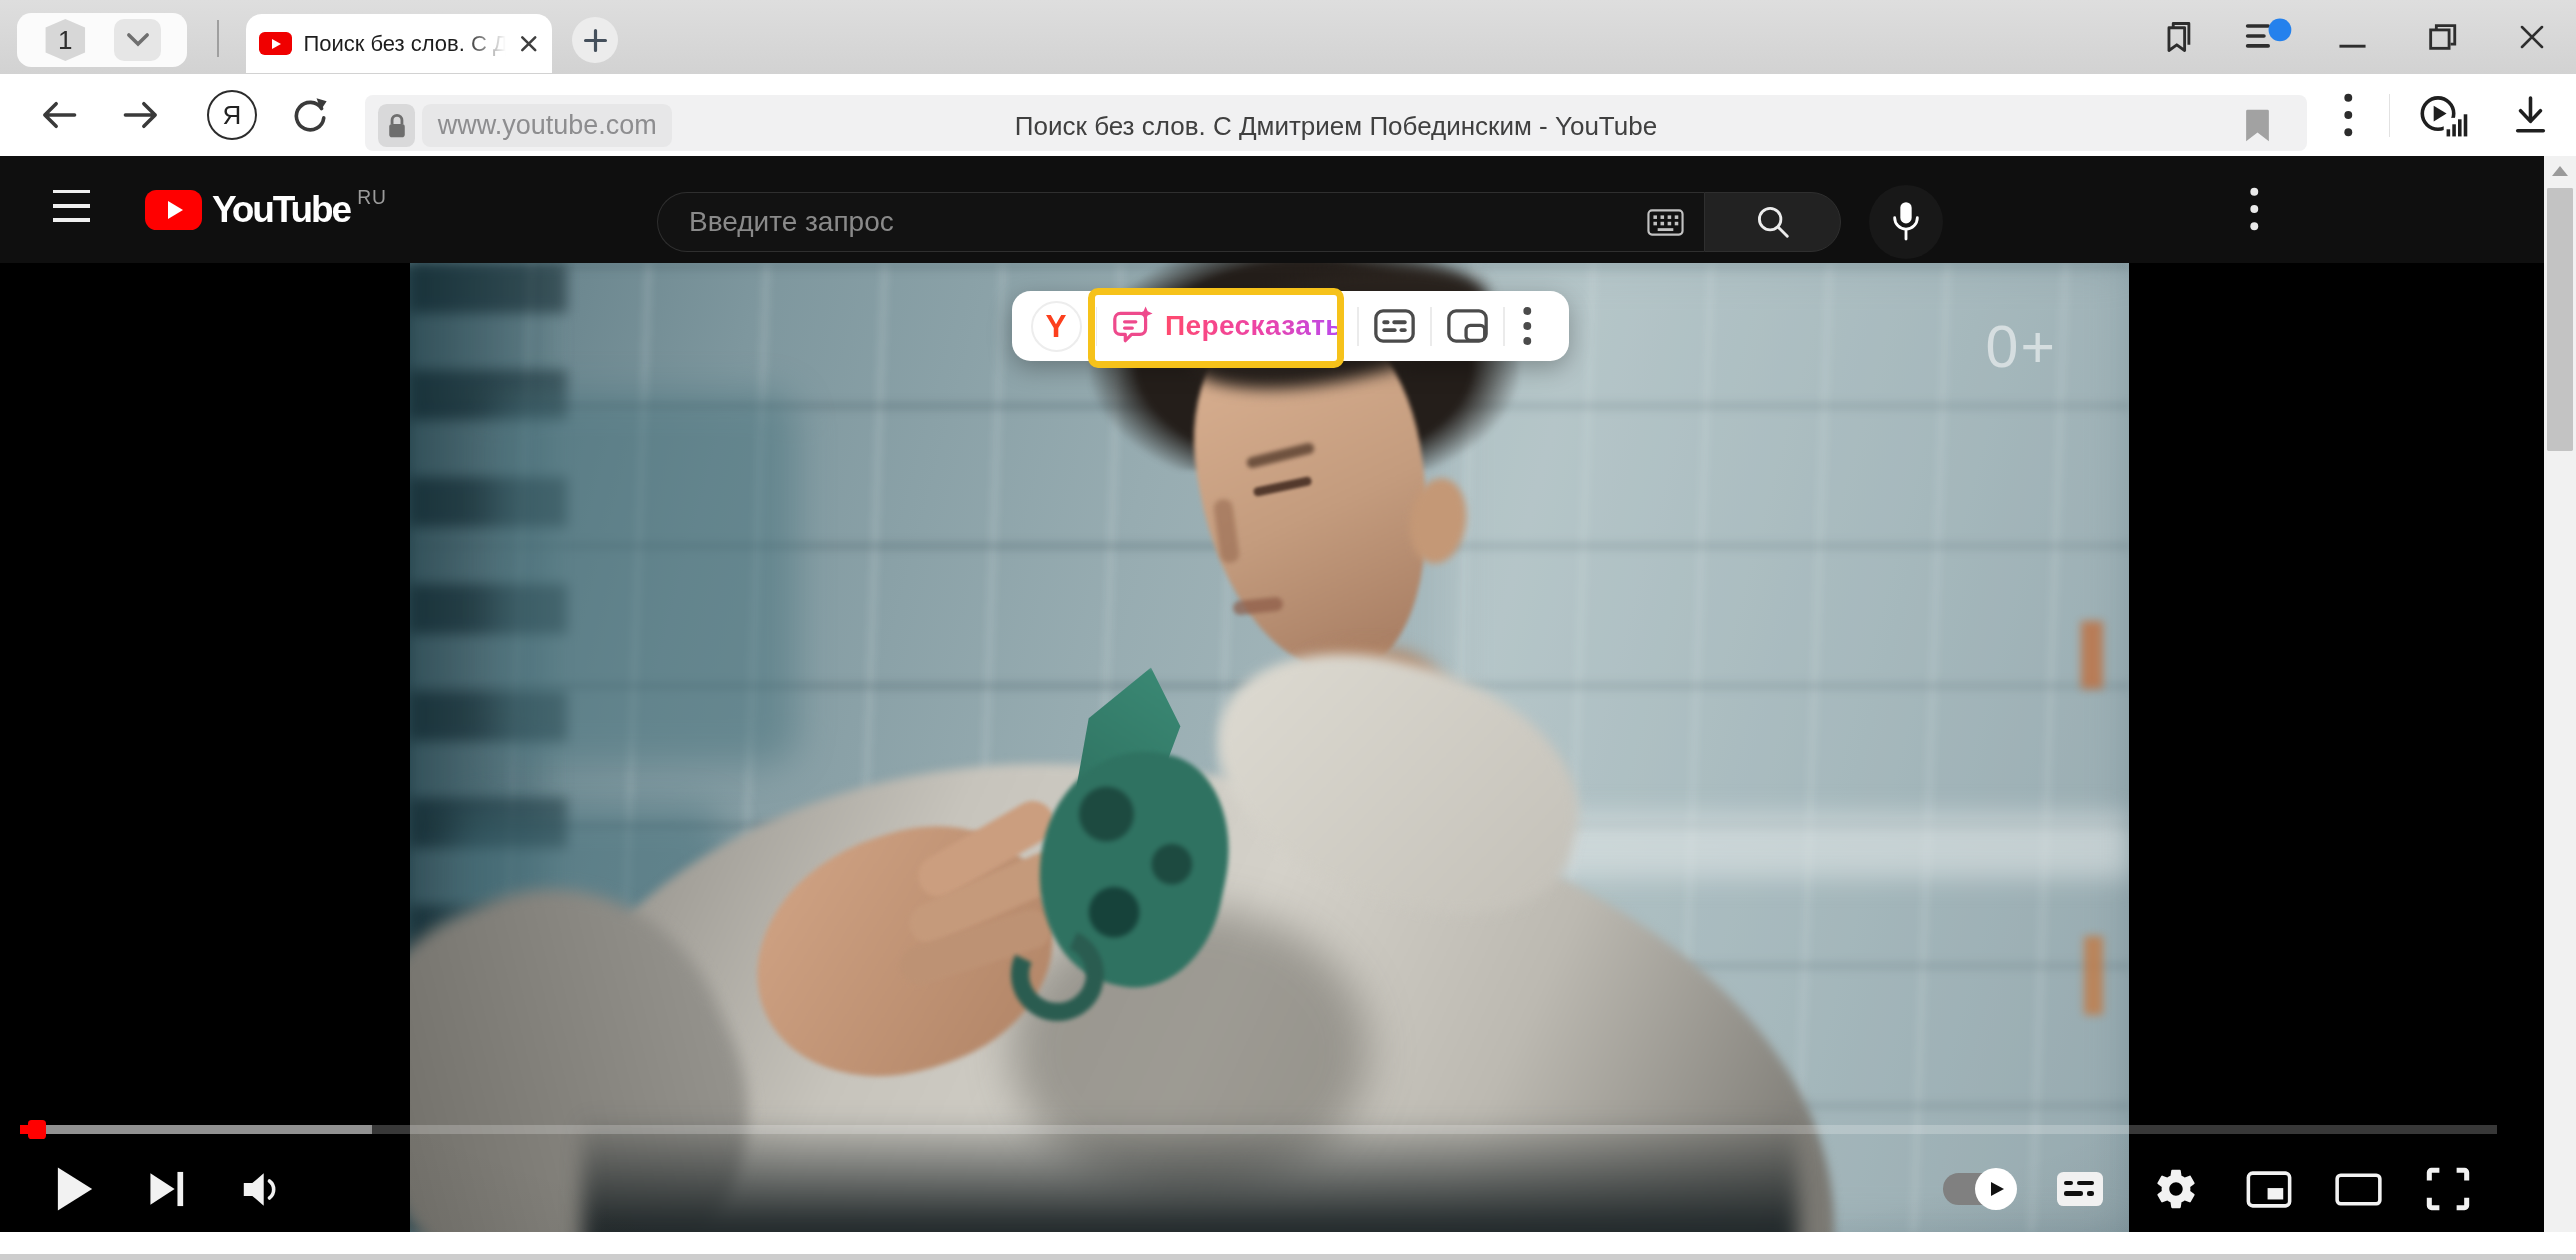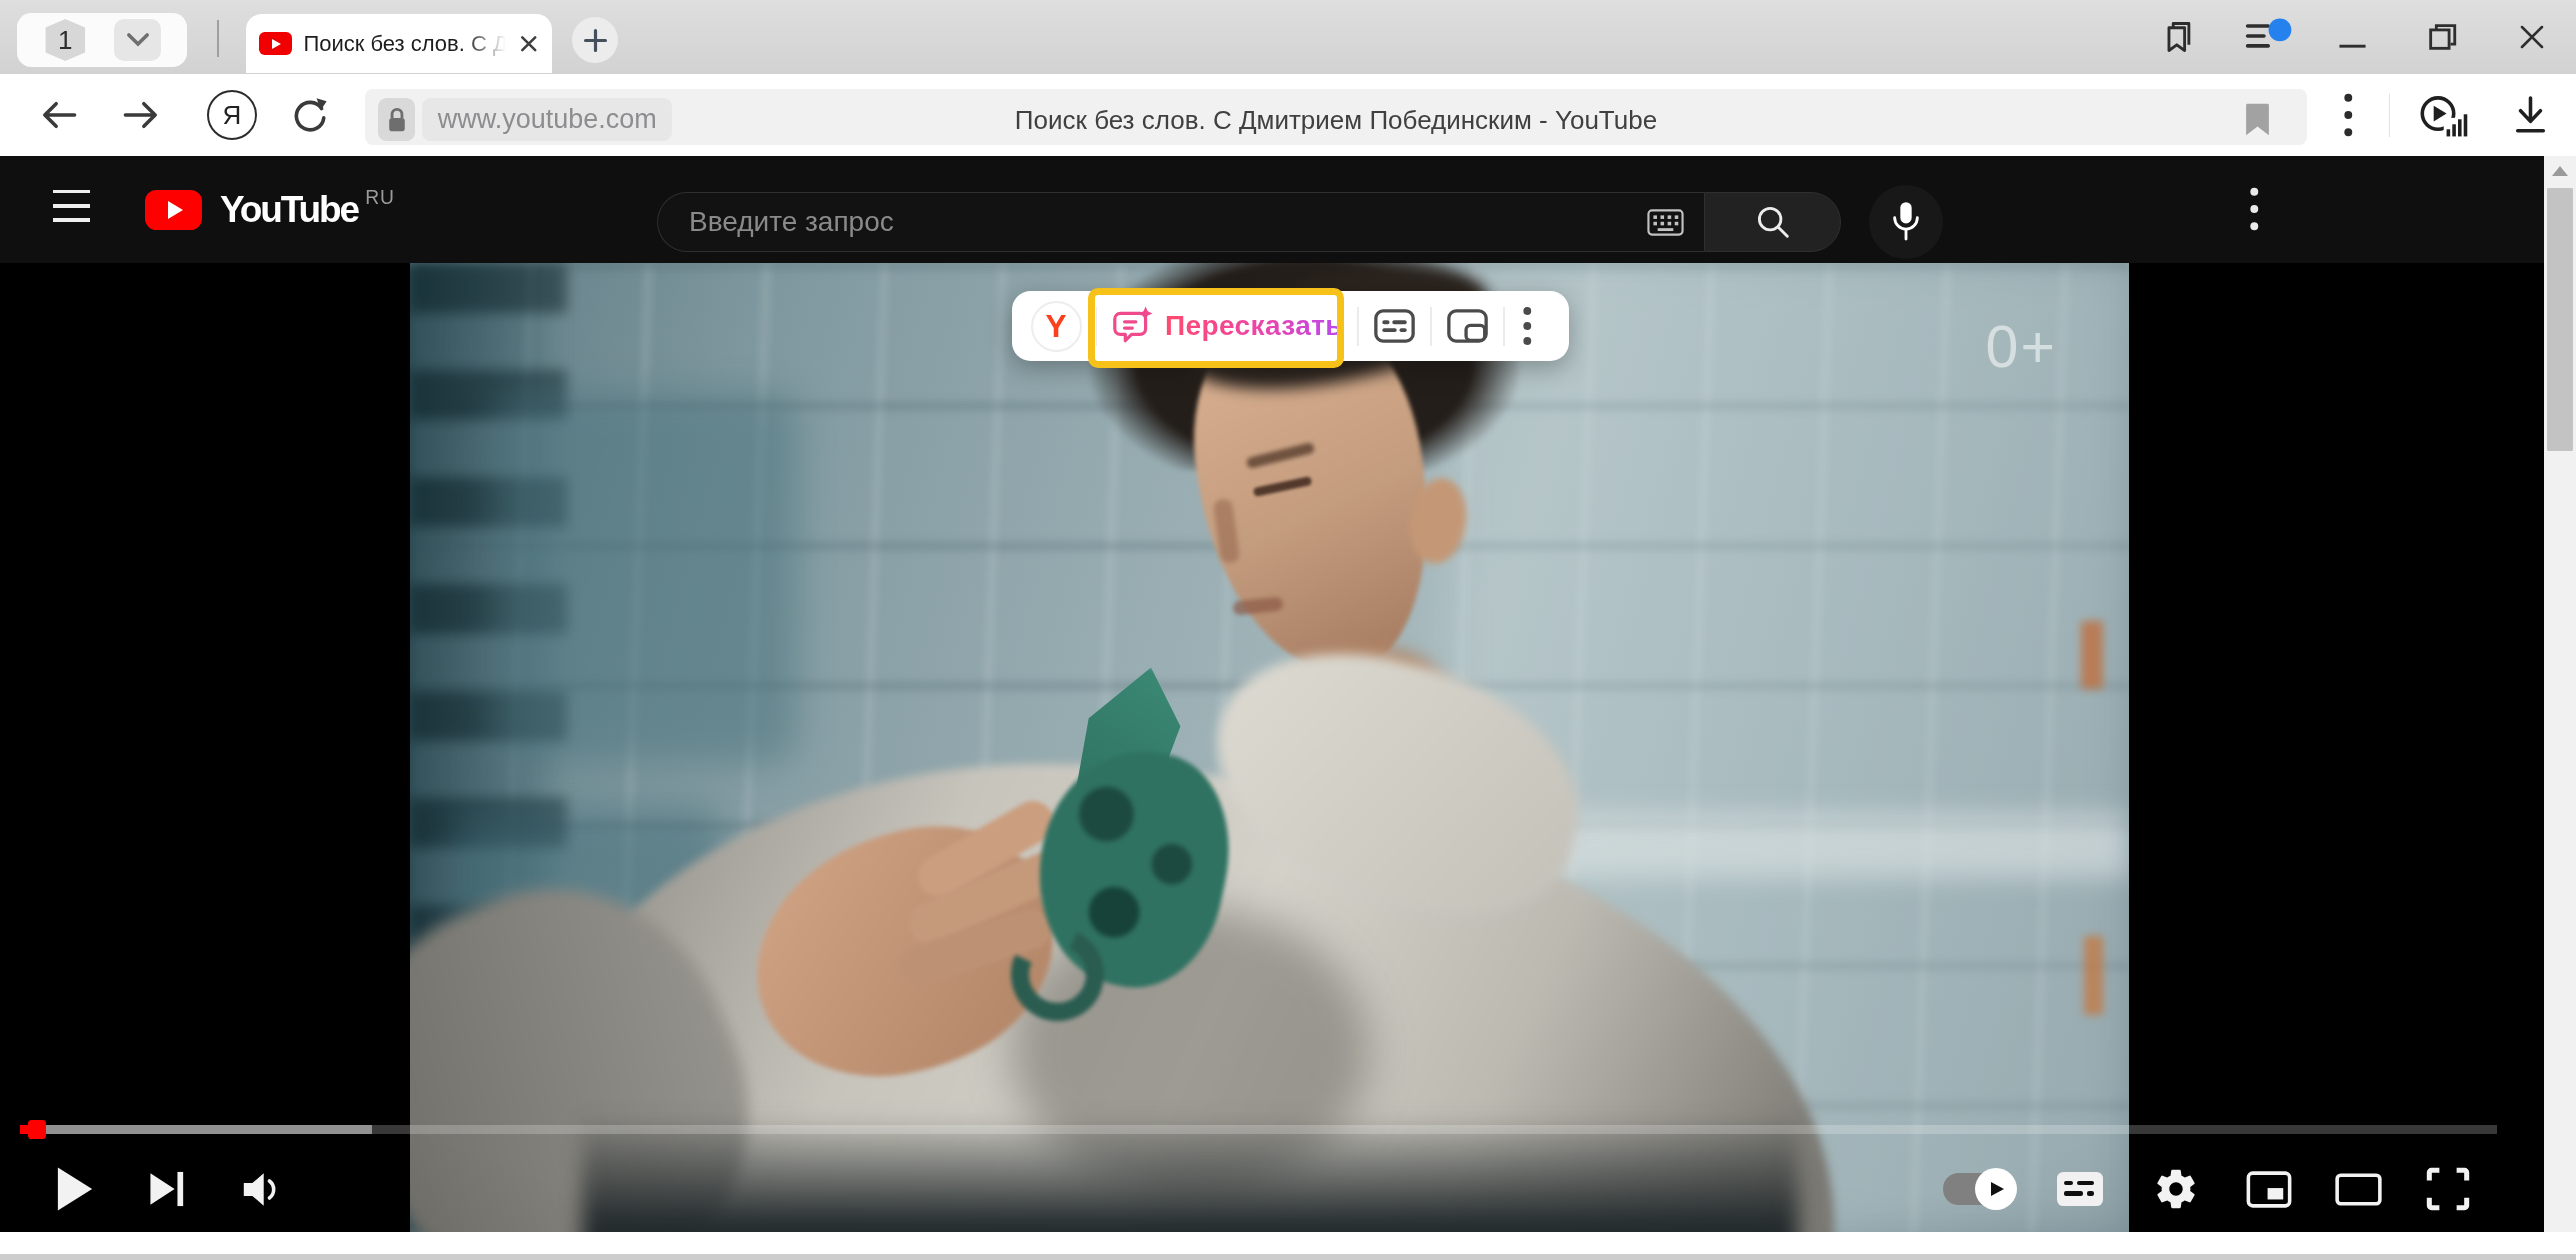--- a/index.html
+++ b/index.html
@@ -25,36 +25,36 @@
   .favicon i{display:block;width:0;height:0;border-left:9.3px solid #fff;border-top:5.7px solid transparent;border-bottom:5.7px solid transparent;margin-left:2.1px;}
   .tabtitle{flex:1;margin:0 7.2px 0 11.4px;font-size:22px;color:#1d1d1d;white-space:nowrap;overflow:hidden;
             -webkit-mask-image:linear-gradient(90deg,#000 78%,transparent 98%);
             mask-image:linear-gradient(90deg,#000 78%,transparent 98%);}
   .newtab{position:absolute;left:572px;top:17px;width:46px;height:46px;border-radius:50%;background:#ececec;
           display:flex;align-items:center;justify-content:center;}
   .wbtn{position:absolute;top:15.7px;height:43px;display:flex;align-items:center;justify-content:center;}
 
   
   .addr{position:absolute;top:74px;left:0;width:2576px;height:82px;background:#ffffff;}
-  .omni{position:absolute;left:365px;top:15px;width:1942px;height:56px;border-radius:8px;background:#f1f1f2;}
+  .omni{position:absolute;left:365px;top:21px;width:1942px;height:56px;border-radius:8px;background:#f1f1f2;}
   .lockchip{position:absolute;left:13px;top:9.3px;width:37px;height:43px;border-radius:8.6px;background:#d9d9da;
             display:flex;align-items:center;justify-content:center;}
   .urlchip{position:absolute;left:57px;top:9.3px;height:43px;border-radius:8.6px;background:#e7e7e8;
            display:flex;align-items:center;padding:0 15.7px;font-size:27px;color:#8d8d8f;}
   .pgtitle{position:absolute;left:0;right:0;top:0;height:62px;display:flex;align-items:center;justify-content:center;
            font-size:26px;color:#404040;pointer-events:none;}
   .addr-ic{position:absolute;top:0;height:82px;display:flex;align-items:center;justify-content:center;}
 
   
   .page{position:absolute;top:156px;left:0;width:2544px;height:1076px;background:#000;overflow:hidden;}
   .masthead{position:absolute;top:0;left:0;width:2544px;height:107px;background:#0f0f0f;}
   .burger span{display:block;width:37px;height:3.6px;background:#efefef;margin:10.7px 0;}
   .ytlogo-badge{width:57px;height:40px;background:#ff0000;border-radius:11.4px;display:flex;align-items:center;justify-content:center;}
   .ytlogo-badge i{display:block;width:0;height:0;border-left:15.7px solid #fff;border-top:9.3px solid transparent;border-bottom:9.3px solid transparent;margin-left:3.6px;}
-  .ytword{font-size:37px;font-weight:700;color:#fff;letter-spacing:-2.1px;margin-left:18px;}
+  .ytword{font-size:37px;font-weight:700;color:#fff;letter-spacing:-2.1px;margin-left:10px;}
   .ru{font-size:19.3px;color:#9b9b9b;margin:-24px 0 0 7.2px;letter-spacing:0.7px;}
   .searchwrap{position:absolute;left:657px;top:36px;height:45px;display:flex;}
   .searchinput{width:1047px;height:60px;box-sizing:border-box;background:#121212;border:1.4px solid #2f2f2f;border-right:none;
                border-radius:30px 0 0 30px;display:flex;align-items:center;padding:0 20px 0 29px;}
   .searchinput input{flex:1;background:transparent;border:none;outline:none;color:#eee;font-size:28px;
                      font-family:"Liberation Sans","DejaVu Sans",sans-serif;}
   .searchinput input::placeholder{color:#8a8a8a;}
   .searchbtn{width:137px;height:60px;box-sizing:border-box;background:#222222;border:1.4px solid #2f2f2f;
              border-radius:0 30px 30px 0;display:flex;align-items:center;justify-content:center;}
   .micbtn{position:absolute;left:1869px;top:29px;width:74px;height:74px;border-radius:50%;background:#181818;

